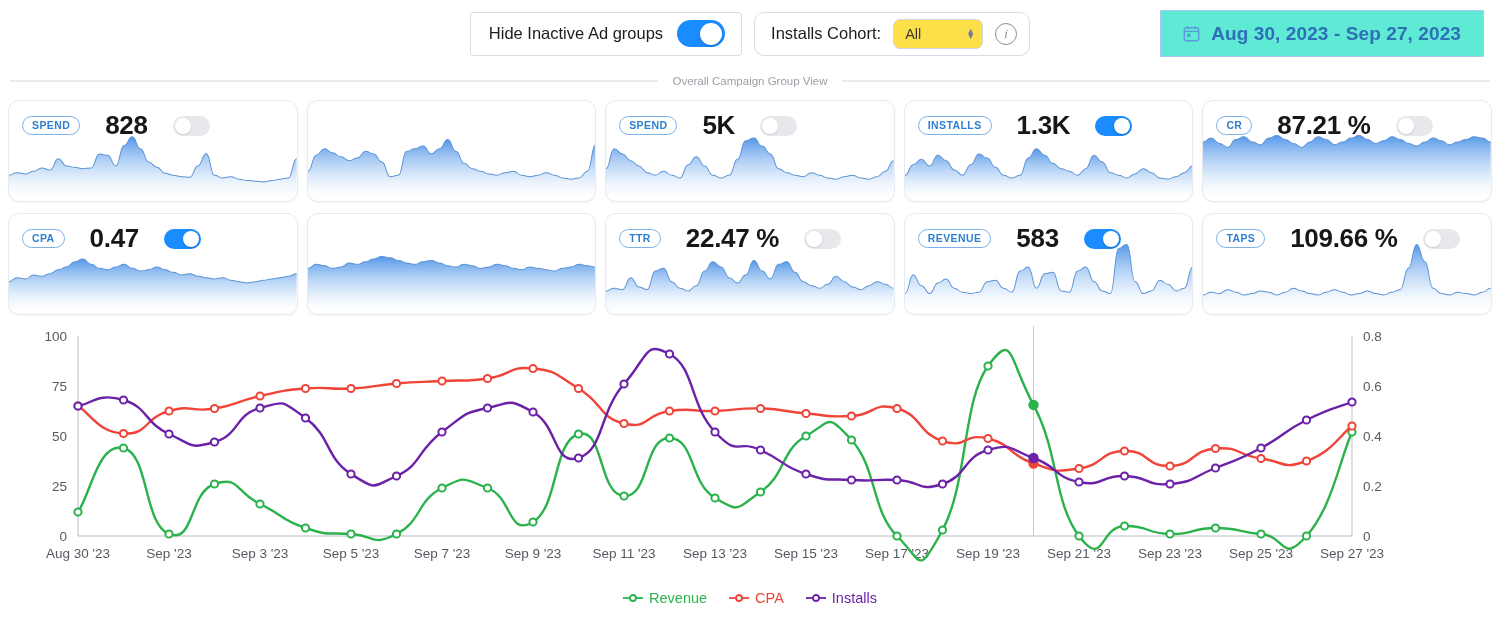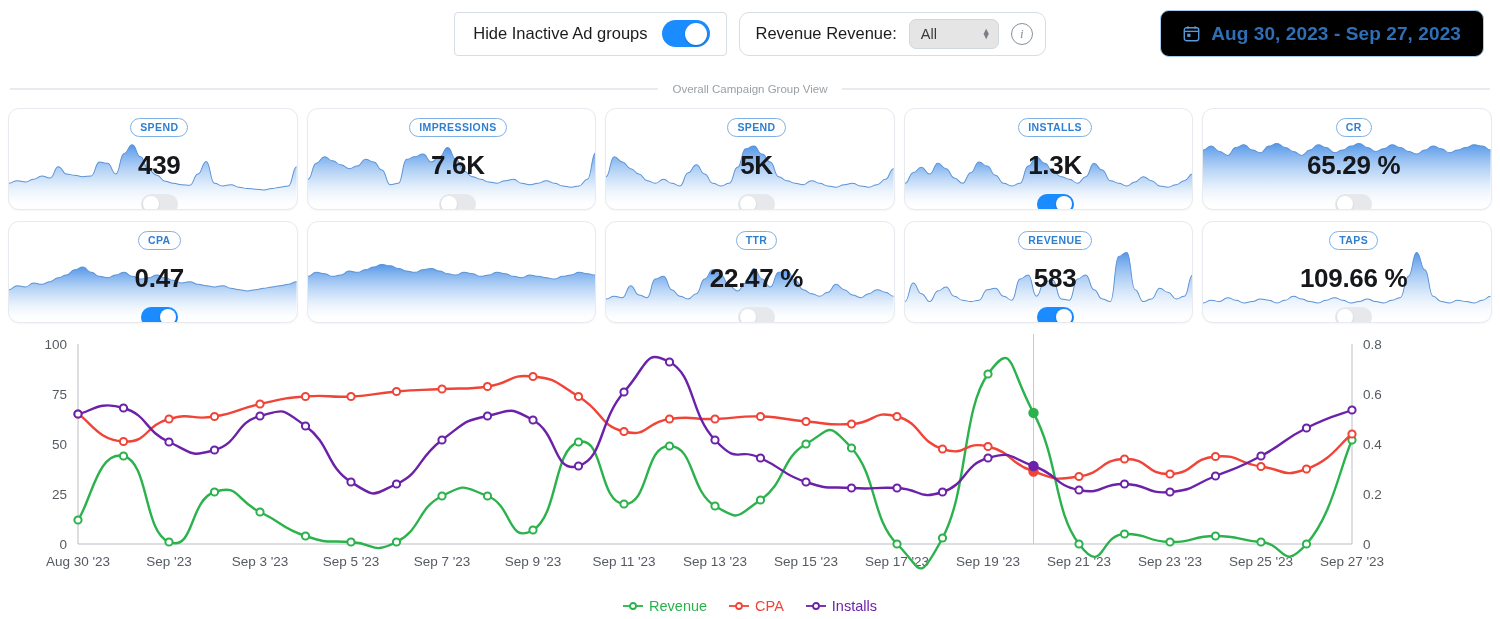--- a/index.html
+++ b/index.html
@@ -50,72 +50,72 @@
     border-radius: 10px;
     padding: 8px 12px 8px 16px;
     background: #fff;
     height: 44px;
   }
   .cohort .lbl { font-size: 16.5px; color: #1c1c1e; }
   .select-box {
     display: flex; align-items: center; justify-content: space-between;
     gap: 10px;
     border: 1px solid #d0d7de; border-radius: 7px;
-    background: #e5e5e5;
+    background: #fde047;
     padding: 5px 7px 5px 11px;
     min-width: 90px; height: 30px;
     cursor: pointer;
   }
   .select-box .val { font-size: 14.5px; color: #3a3a3c; }
   .chev { display: flex; flex-direction: column; line-height: 5px; color: #7a7f87; font-size: 9px; }
   .info-circle {
     width: 22px; height: 22px; border-radius: 50%;
     border: 1.4px solid #86909c;
     color: #86909c; font-size: 13px;
     display: flex; align-items: center; justify-content: center;
     font-family: "Liberation Serif", serif; font-style: italic;
     cursor: pointer; flex: none;
   }
 
   .date-btn {
     position: absolute; right: 16px; top: 10px;
     display: flex; align-items: center; gap: 11px;
-    border: 1px solid #a9c8ee; border-radius: 9px;
-    background: #000000;
+    border: 1px solid #a9c8ee; border-radius: 1px;
+    background: #5eead4;
     padding: 11px 22px;
     height: 47px;
     cursor: pointer;
   }
   .date-btn .txt { font-size: 19px; font-weight: bold; color: #2f6fb5; letter-spacing: .1px; }
 
   
   .divider-row {
     display: flex; align-items: center; gap: 14px;
-    padding: 0 10px; margin-top: 11px; height: 22px;
+    padding: 0 10px; margin-top: 3px; height: 22px;
   }
   .divider-row .line { flex: 1; height: 2px; background: #e7eaee; }
   .divider-row .cap { font-size: 11.5px; color: #9aa0a6; white-space: nowrap; }
 
   
   .cards { padding: 8px 8px 0 8px; }
   .card-row { display: flex; gap: 9px; margin-bottom: 11px; }
   .card {
     flex: 1;
     background: #fff;
     border: 1px solid #e7eaee;
     border-radius: 11px;
     height: 102px;
     position: relative;
     overflow: hidden;
     box-shadow: 0 1px 2px rgba(16,24,40,.04);
   }
   .card-head {
-    display: flex; align-items: center; gap: 13px;
+    display: flex; align-items: center; gap: 25px;
     padding: 9px 0 0 13px;
-    position: relative; z-index: 3; flex-direction: column;
+    position: relative; z-index: 3;
   }
   .badge {
     border: 1px solid #7eb1e8; border-radius: 11px;
     color: #2f7fd1; font-size: 10.5px; font-weight: bold;
     letter-spacing: .4px;
     padding: 3px 9px 3px 9px;
     background: #fff;
     line-height: 1;
     white-space: nowrap;
   }
@@ -148,21 +148,21 @@
   <div class="ctrl-group">
 
     <div class="hide-inactive">
       <span class="lbl">Hide Inactive Ad groups</span>
       <span class="switch" id="tgl-hide">
         <span class="knob"></span>
       </span>
     </div>
 
     <div class="cohort">
-      <span class="lbl">Revenue Revenue:</span>
+      <span class="lbl">Installs Cohort:</span>
       <div class="select-box">
         <span class="val">All</span>
         <span class="chev">
           <span>▲</span>
             <span>▼</span>
         </span>
       </div>
       <div class="info-circle">i</div>
     </div>
 
@@ -184,47 +184,40 @@
   <div class="line"></div>
   <div class="cap">Overall Campaign Group View</div>
   <div class="line"></div>
 </div>
 
 <div class="cards">
   <div class="card-row" id="card-row-1">
       <div class="card">
         <div class="card-head">
           <span class="badge">SPEND</span>
-          <span class="metric-val">439</span>
+          <span class="metric-val">828</span>
           <span class="switch small off">
             <span class="knob"></span>
           </span>
         </div>
         <div class="spark">
           <svg viewBox="0 0 280 80" preserveAspectRatio="none">
             <defs>
               <linearGradient id="sg0" x1="0" y1="0" x2="0" y2="1">
                 <stop offset="0%" stop-color="#4c92e8" stop-opacity="0.95"></stop>
                 <stop offset="55%" stop-color="#9cc4f2" stop-opacity="0.45"></stop>
                 <stop offset="100%" stop-color="#ffffff" stop-opacity="0.05"></stop>
               </linearGradient>
             </defs>
             <path d="M0.0,53.6 C4.0,53.6 4.0,50.9 8.0,50.9 C12.0,50.9 12.0,52.2 16.0,52.2 C20.0,52.2 20.0,49.5 24.0,49.5 C28.0,49.5 28.0,46.1 32.0,46.1 C36.0,46.1 36.0,48.2 40.0,48.2 C44.0,48.2 44.0,36.6 48.0,36.6 C52.0,36.6 52.0,44.1 56.0,44.1 C60.0,44.1 60.0,45.4 64.0,45.4 C68.0,45.4 68.0,46.8 72.0,46.8 C76.0,46.8 76.0,46.1 80.0,46.1 C84.0,46.1 84.0,31.8 88.0,31.8 C92.0,31.8 92.0,33.2 96.0,33.2 C100.0,33.2 100.0,44.1 104.0,44.1 C108.0,44.1 108.0,23.0 112.0,23.0 C116.0,23.0 116.0,14.2 120.0,14.2 C124.0,14.2 124.0,26.4 128.0,26.4 C132.0,26.4 132.0,40.0 136.0,40.0 C140.0,40.0 140.0,45.4 144.0,45.4 C148.0,45.4 148.0,51.6 152.0,51.6 C156.0,51.6 156.0,53.6 160.0,53.6 C164.0,53.6 164.0,55.0 168.0,55.0 C172.0,55.0 172.0,55.6 176.0,55.6 C180.0,55.6 180.0,44.1 184.0,44.1 C188.0,44.1 188.0,31.2 192.0,31.2 C196.0,31.2 196.0,53.6 200.0,53.6 C204.0,53.6 204.0,56.3 208.0,56.3 C212.0,56.3 212.0,55.0 216.0,55.0 C220.0,55.0 220.0,57.7 224.0,57.7 C228.0,57.7 228.0,59.0 232.0,59.0 C236.0,59.0 236.0,59.7 240.0,59.7 C244.0,59.7 244.0,60.4 248.0,60.4 C252.0,60.4 252.0,59.0 256.0,59.0 C260.0,59.0 260.0,57.7 264.0,57.7 C268.0,57.7 268.0,56.3 272.0,56.3 C276.0,56.3 276.0,36.6 280.0,36.6 L280,80 L0,80 Z" fill="url(#sg0)"></path>
             <path d="M0.0,53.6 C4.0,53.6 4.0,50.9 8.0,50.9 C12.0,50.9 12.0,52.2 16.0,52.2 C20.0,52.2 20.0,49.5 24.0,49.5 C28.0,49.5 28.0,46.1 32.0,46.1 C36.0,46.1 36.0,48.2 40.0,48.2 C44.0,48.2 44.0,36.6 48.0,36.6 C52.0,36.6 52.0,44.1 56.0,44.1 C60.0,44.1 60.0,45.4 64.0,45.4 C68.0,45.4 68.0,46.8 72.0,46.8 C76.0,46.8 76.0,46.1 80.0,46.1 C84.0,46.1 84.0,31.8 88.0,31.8 C92.0,31.8 92.0,33.2 96.0,33.2 C100.0,33.2 100.0,44.1 104.0,44.1 C108.0,44.1 108.0,23.0 112.0,23.0 C116.0,23.0 116.0,14.2 120.0,14.2 C124.0,14.2 124.0,26.4 128.0,26.4 C132.0,26.4 132.0,40.0 136.0,40.0 C140.0,40.0 140.0,45.4 144.0,45.4 C148.0,45.4 148.0,51.6 152.0,51.6 C156.0,51.6 156.0,53.6 160.0,53.6 C164.0,53.6 164.0,55.0 168.0,55.0 C172.0,55.0 172.0,55.6 176.0,55.6 C180.0,55.6 180.0,44.1 184.0,44.1 C188.0,44.1 188.0,31.2 192.0,31.2 C196.0,31.2 196.0,53.6 200.0,53.6 C204.0,53.6 204.0,56.3 208.0,56.3 C212.0,56.3 212.0,55.0 216.0,55.0 C220.0,55.0 220.0,57.7 224.0,57.7 C228.0,57.7 228.0,59.0 232.0,59.0 C236.0,59.0 236.0,59.7 240.0,59.7 C244.0,59.7 244.0,60.4 248.0,60.4 C252.0,60.4 252.0,59.0 256.0,59.0 C260.0,59.0 260.0,57.7 264.0,57.7 C268.0,57.7 268.0,56.3 272.0,56.3 C276.0,56.3 276.0,36.6 280.0,36.6" fill="none" stroke="#5b93d6" stroke-width="1" vector-effect="non-scaling-stroke"></path>
           </svg>
         </div>
       </div>
       <div class="card">
-        <div class="card-head">
-          <span class="badge">IMPRESSIONS</span>
-          <span class="metric-val">7.6K</span>
-          <span class="switch small off">
-            <span class="knob"></span>
-          </span>
-        </div>
         <div class="spark">
           <svg viewBox="0 0 280 80" preserveAspectRatio="none">
             <defs>
               <linearGradient id="sg1" x1="0" y1="0" x2="0" y2="1">
                 <stop offset="0%" stop-color="#4c92e8" stop-opacity="0.95"></stop>
                 <stop offset="55%" stop-color="#9cc4f2" stop-opacity="0.45"></stop>
                 <stop offset="100%" stop-color="#ffffff" stop-opacity="0.05"></stop>
               </linearGradient>
             </defs>
             <path d="M0.0,49.5 C4.0,49.5 4.0,33.2 8.0,33.2 C12.0,33.2 12.0,26.4 16.0,26.4 C20.0,26.4 20.0,30.5 24.0,30.5 C28.0,30.5 28.0,34.6 32.0,34.6 C36.0,34.6 36.0,38.6 40.0,38.6 C44.0,38.6 44.0,35.9 48.0,35.9 C52.0,35.9 52.0,29.1 56.0,29.1 C60.0,29.1 60.0,31.8 64.0,31.8 C68.0,31.8 68.0,40.0 72.0,40.0 C76.0,40.0 76.0,55.0 80.0,55.0 C84.0,55.0 84.0,53.6 88.0,53.6 C92.0,53.6 92.0,29.1 96.0,29.1 C100.0,29.1 100.0,26.4 104.0,26.4 C108.0,26.4 108.0,23.7 112.0,23.7 C116.0,23.7 116.0,31.8 120.0,31.8 C124.0,31.8 124.0,26.4 128.0,26.4 C132.0,26.4 132.0,16.9 136.0,16.9 C140.0,16.9 140.0,29.1 144.0,29.1 C148.0,29.1 148.0,41.4 152.0,41.4 C156.0,41.4 156.0,46.8 160.0,46.8 C164.0,46.8 164.0,49.5 168.0,49.5 C172.0,49.5 172.0,52.2 176.0,52.2 C180.0,52.2 180.0,53.6 184.0,53.6 C188.0,53.6 188.0,50.9 192.0,50.9 C196.0,50.9 196.0,49.5 200.0,49.5 C204.0,49.5 204.0,53.6 208.0,53.6 C212.0,53.6 212.0,55.0 216.0,55.0 C220.0,55.0 220.0,53.6 224.0,53.6 C228.0,53.6 228.0,50.9 232.0,50.9 C236.0,50.9 236.0,53.6 240.0,53.6 C244.0,53.6 244.0,56.3 248.0,56.3 C252.0,56.3 252.0,57.7 256.0,57.7 C260.0,57.7 260.0,56.3 264.0,56.3 C268.0,56.3 268.0,49.5 272.0,49.5 C276.0,49.5 276.0,22.3 280.0,22.3 L280,80 L0,80 Z" fill="url(#sg1)"></path>
@@ -272,21 +265,21 @@
               </linearGradient>
             </defs>
             <path d="M0.0,53.6 C4.0,53.6 4.0,42.7 8.0,42.7 C12.0,42.7 12.0,37.3 16.0,37.3 C20.0,37.3 20.0,44.1 24.0,44.1 C28.0,44.1 28.0,33.2 32.0,33.2 C36.0,33.2 36.0,38.6 40.0,38.6 C44.0,38.6 44.0,48.2 48.0,48.2 C52.0,48.2 52.0,53.6 56.0,53.6 C60.0,53.6 60.0,42.7 64.0,42.7 C68.0,42.7 68.0,31.8 72.0,31.8 C76.0,31.8 76.0,35.9 80.0,35.9 C84.0,35.9 84.0,45.4 88.0,45.4 C92.0,45.4 92.0,53.6 96.0,53.6 C100.0,53.6 100.0,56.3 104.0,56.3 C108.0,56.3 108.0,53.6 112.0,53.6 C116.0,53.6 116.0,35.9 120.0,35.9 C124.0,35.9 124.0,26.4 128.0,26.4 C132.0,26.4 132.0,33.2 136.0,33.2 C140.0,33.2 140.0,41.4 144.0,41.4 C148.0,41.4 148.0,46.8 152.0,46.8 C156.0,46.8 156.0,49.5 160.0,49.5 C164.0,49.5 164.0,53.6 168.0,53.6 C172.0,53.6 172.0,46.8 176.0,46.8 C180.0,46.8 180.0,33.2 184.0,33.2 C188.0,33.2 188.0,40.0 192.0,40.0 C196.0,40.0 196.0,50.9 200.0,50.9 C204.0,50.9 204.0,53.6 208.0,53.6 C212.0,53.6 212.0,56.3 216.0,56.3 C220.0,56.3 220.0,52.2 224.0,52.2 C228.0,52.2 228.0,46.8 232.0,46.8 C236.0,46.8 236.0,50.9 240.0,50.9 C244.0,50.9 244.0,56.3 248.0,56.3 C252.0,56.3 252.0,57.7 256.0,57.7 C260.0,57.7 260.0,55.0 264.0,55.0 C268.0,55.0 268.0,50.9 272.0,50.9 C276.0,50.9 276.0,44.1 280.0,44.1 L280,80 L0,80 Z" fill="url(#sg3)"></path>
             <path d="M0.0,53.6 C4.0,53.6 4.0,42.7 8.0,42.7 C12.0,42.7 12.0,37.3 16.0,37.3 C20.0,37.3 20.0,44.1 24.0,44.1 C28.0,44.1 28.0,33.2 32.0,33.2 C36.0,33.2 36.0,38.6 40.0,38.6 C44.0,38.6 44.0,48.2 48.0,48.2 C52.0,48.2 52.0,53.6 56.0,53.6 C60.0,53.6 60.0,42.7 64.0,42.7 C68.0,42.7 68.0,31.8 72.0,31.8 C76.0,31.8 76.0,35.9 80.0,35.9 C84.0,35.9 84.0,45.4 88.0,45.4 C92.0,45.4 92.0,53.6 96.0,53.6 C100.0,53.6 100.0,56.3 104.0,56.3 C108.0,56.3 108.0,53.6 112.0,53.6 C116.0,53.6 116.0,35.9 120.0,35.9 C124.0,35.9 124.0,26.4 128.0,26.4 C132.0,26.4 132.0,33.2 136.0,33.2 C140.0,33.2 140.0,41.4 144.0,41.4 C148.0,41.4 148.0,46.8 152.0,46.8 C156.0,46.8 156.0,49.5 160.0,49.5 C164.0,49.5 164.0,53.6 168.0,53.6 C172.0,53.6 172.0,46.8 176.0,46.8 C180.0,46.8 180.0,33.2 184.0,33.2 C188.0,33.2 188.0,40.0 192.0,40.0 C196.0,40.0 196.0,50.9 200.0,50.9 C204.0,50.9 204.0,53.6 208.0,53.6 C212.0,53.6 212.0,56.3 216.0,56.3 C220.0,56.3 220.0,52.2 224.0,52.2 C228.0,52.2 228.0,46.8 232.0,46.8 C236.0,46.8 236.0,50.9 240.0,50.9 C244.0,50.9 244.0,56.3 248.0,56.3 C252.0,56.3 252.0,57.7 256.0,57.7 C260.0,57.7 260.0,55.0 264.0,55.0 C268.0,55.0 268.0,50.9 272.0,50.9 C276.0,50.9 276.0,44.1 280.0,44.1" fill="none" stroke="#5b93d6" stroke-width="1" vector-effect="non-scaling-stroke"></path>
           </svg>
         </div>
       </div>
       <div class="card">
         <div class="card-head">
           <span class="badge">CR</span>
-          <span class="metric-val">65.29 %</span>
+          <span class="metric-val">87.21 %</span>
           <span class="switch small off">
             <span class="knob"></span>
           </span>
         </div>
         <div class="spark">
           <svg viewBox="0 0 280 80" preserveAspectRatio="none">
             <defs>
               <linearGradient id="sg4" x1="0" y1="0" x2="0" y2="1">
                 <stop offset="0%" stop-color="#4c92e8" stop-opacity="0.95"></stop>
                 <stop offset="55%" stop-color="#9cc4f2" stop-opacity="0.45"></stop>

